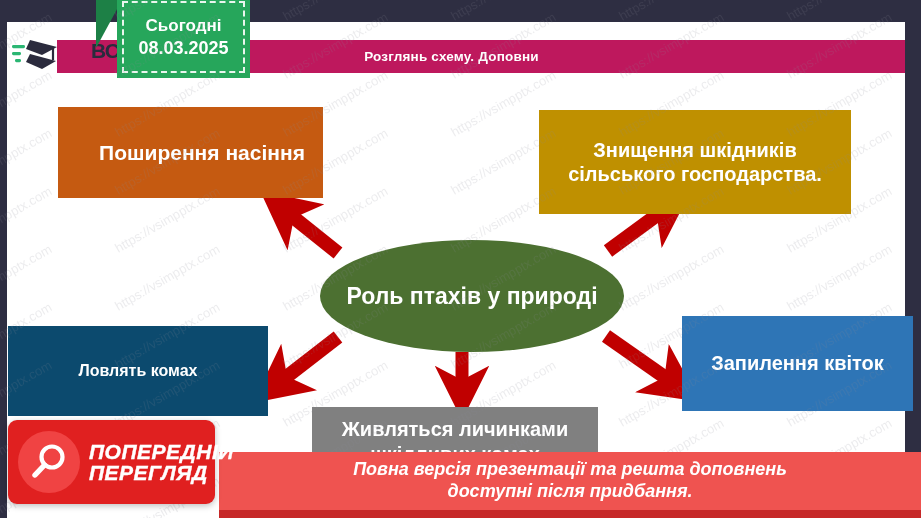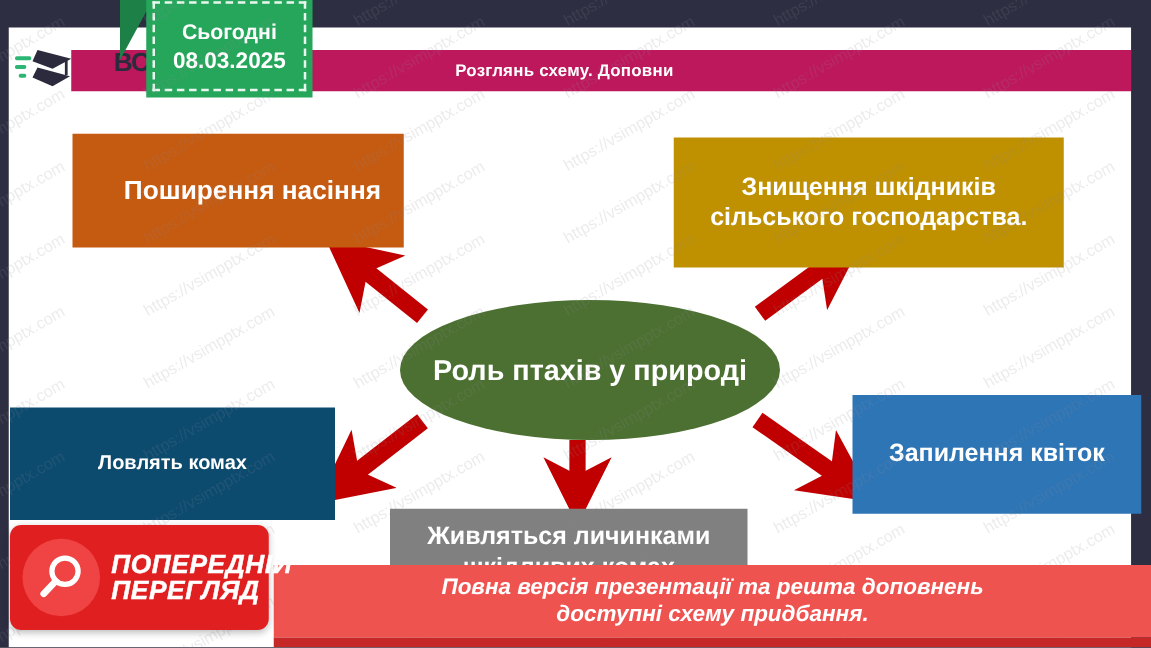--- a/index.html
+++ b/index.html
@@ -407,21 +407,21 @@
       <span class="wm" style="left: -60px; top: 502px;">https://vsimpptx.com</span>
       <span class="wm" style="left: 108px; top: 502px;">https://vsimpptx.com</span>
       <span class="wm" style="left: 276px; top: 502px;">https://vsimpptx.com</span>
       <span class="wm" style="left: 444px; top: 502px;">https://vsimpptx.com</span>
       <span class="wm" style="left: 612px; top: 502px;">https://vsimpptx.com</span>
       <span class="wm" style="left: 780px; top: 502px;">https://vsimpptx.com</span>
     </div>
 
   <div class="bottom-banner">
     <span>Повна версія презентації та решта доповнень</span>
-    <span>доступні схему придбання.</span>
+    <span>доступні після придбання.</span>
   </div>
   <div class="banner-foot"></div>
 
   <div class="preview-badge">
     <span class="preview-circle">
       <svg width="44" height="44" viewBox="0 0 44 44">
         <circle cx="25" cy="17" r="10.5" fill="none" stroke="#ffffff" stroke-width="4.2"></circle>
         <line x1="17.5" y1="25" x2="8" y2="35" stroke="#ffffff" stroke-width="5.4" stroke-linecap="round"></line>
       </svg>
     </span>

